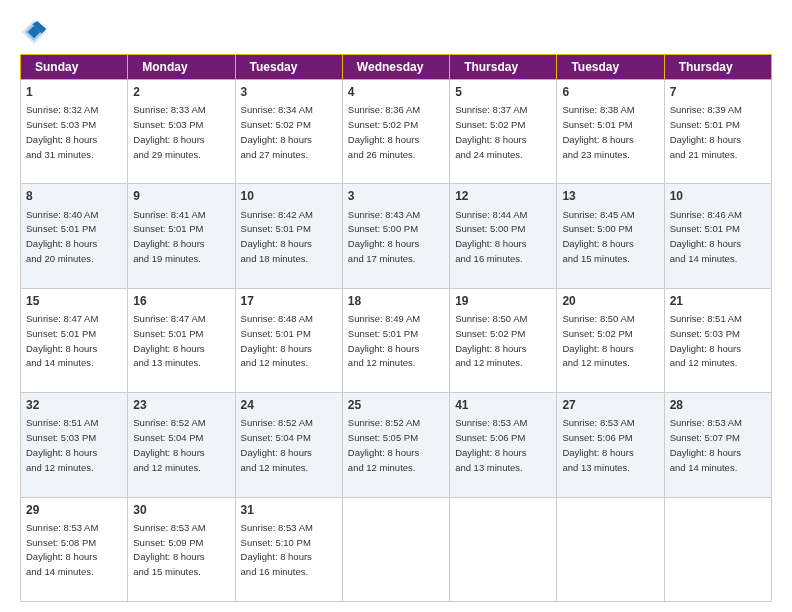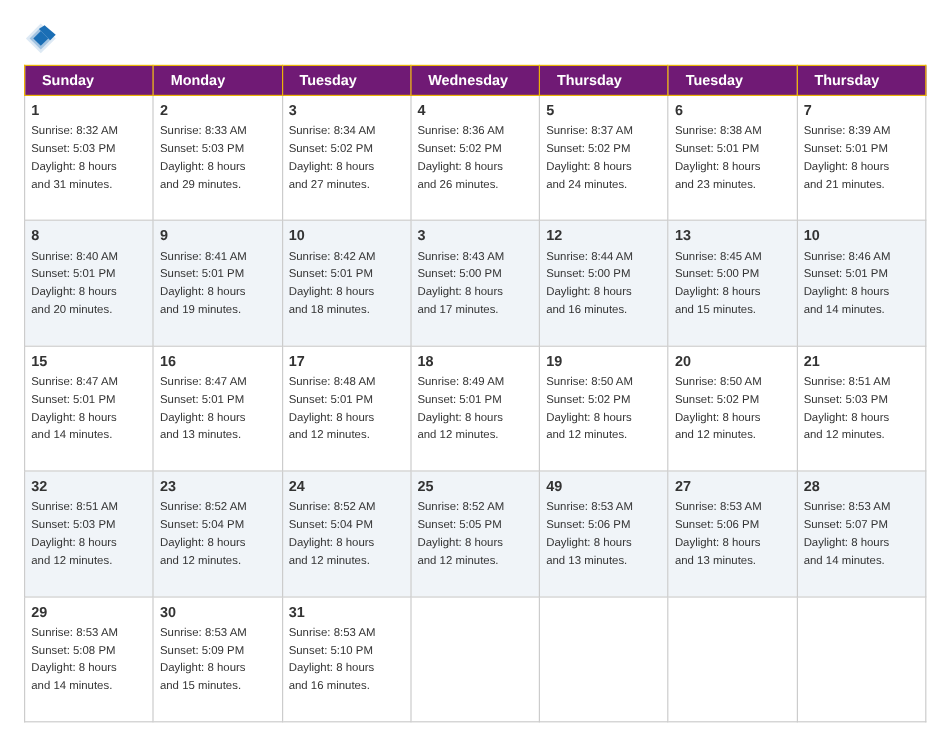--- a/index.html
+++ b/index.html
@@ -231,21 +231,21 @@
       </td>
           <td>
         <span class="day-num">24</span>
         <span class="day-detail">Sunrise: 8:52 AM<br>Sunset: 5:04 PM<br>Daylight: 8 hours<br>and 12 minutes.</span>
       </td>
           <td>
         <span class="day-num">25</span>
         <span class="day-detail">Sunrise: 8:52 AM<br>Sunset: 5:05 PM<br>Daylight: 8 hours<br>and 12 minutes.</span>
       </td>
           <td>
-        <span class="day-num">49</span>
+        <span class="day-num">41</span>
         <span class="day-detail">Sunrise: 8:53 AM<br>Sunset: 5:06 PM<br>Daylight: 8 hours<br>and 13 minutes.</span>
       </td>
           <td>
         <span class="day-num">27</span>
         <span class="day-detail">Sunrise: 8:53 AM<br>Sunset: 5:06 PM<br>Daylight: 8 hours<br>and 13 minutes.</span>
       </td>
           <td>
         <span class="day-num">28</span>
         <span class="day-detail">Sunrise: 8:53 AM<br>Sunset: 5:07 PM<br>Daylight: 8 hours<br>and 14 minutes.</span>
       </td>

